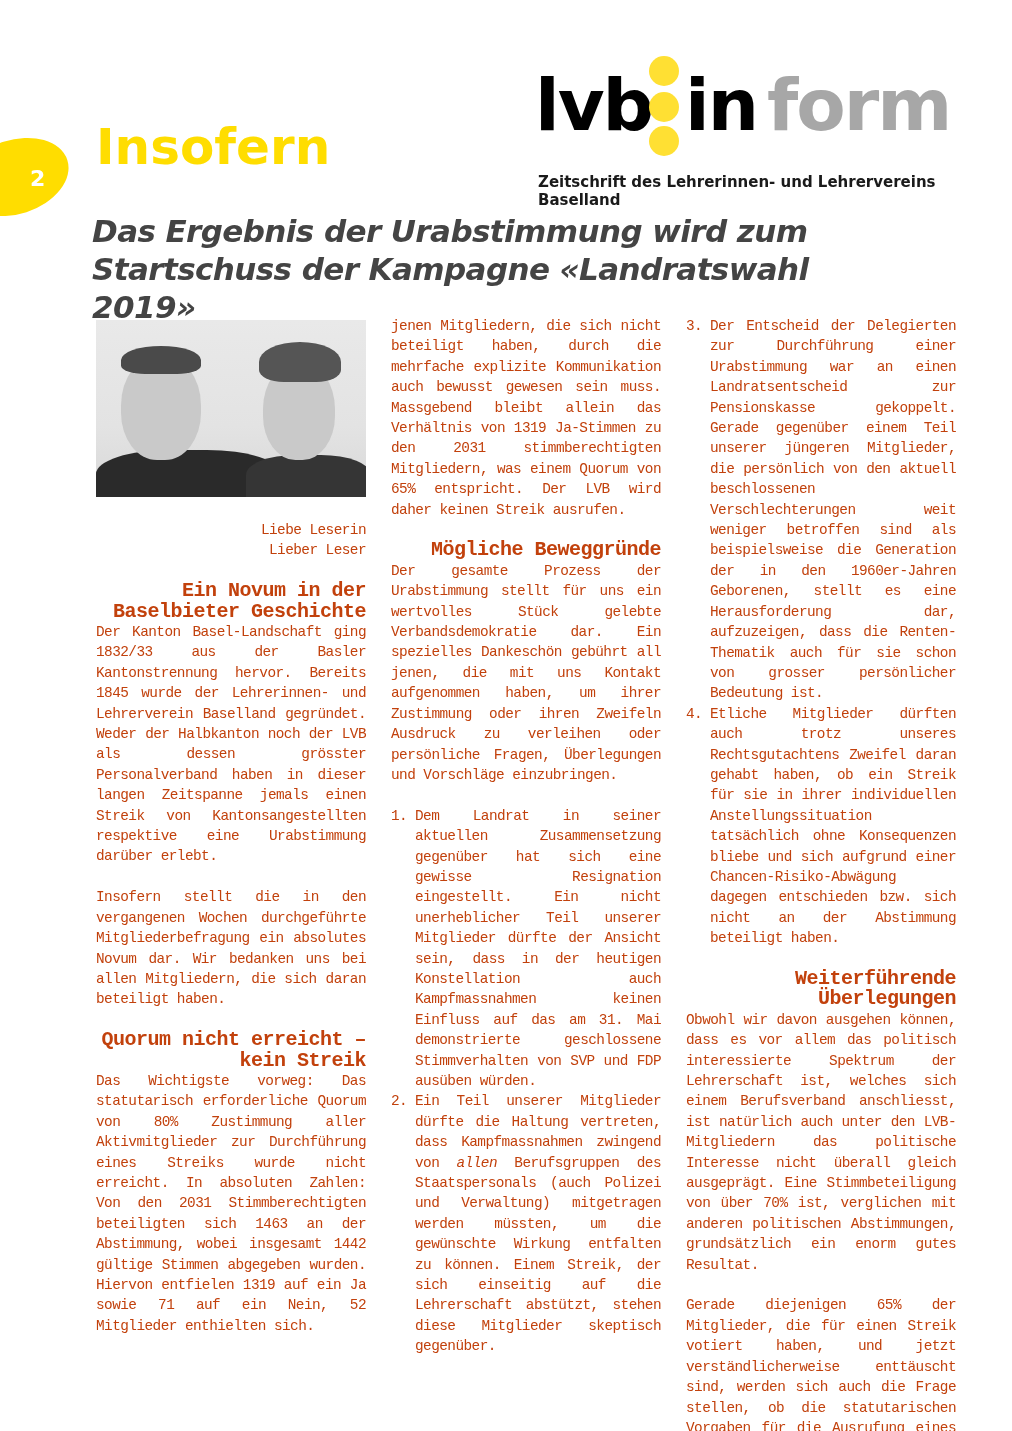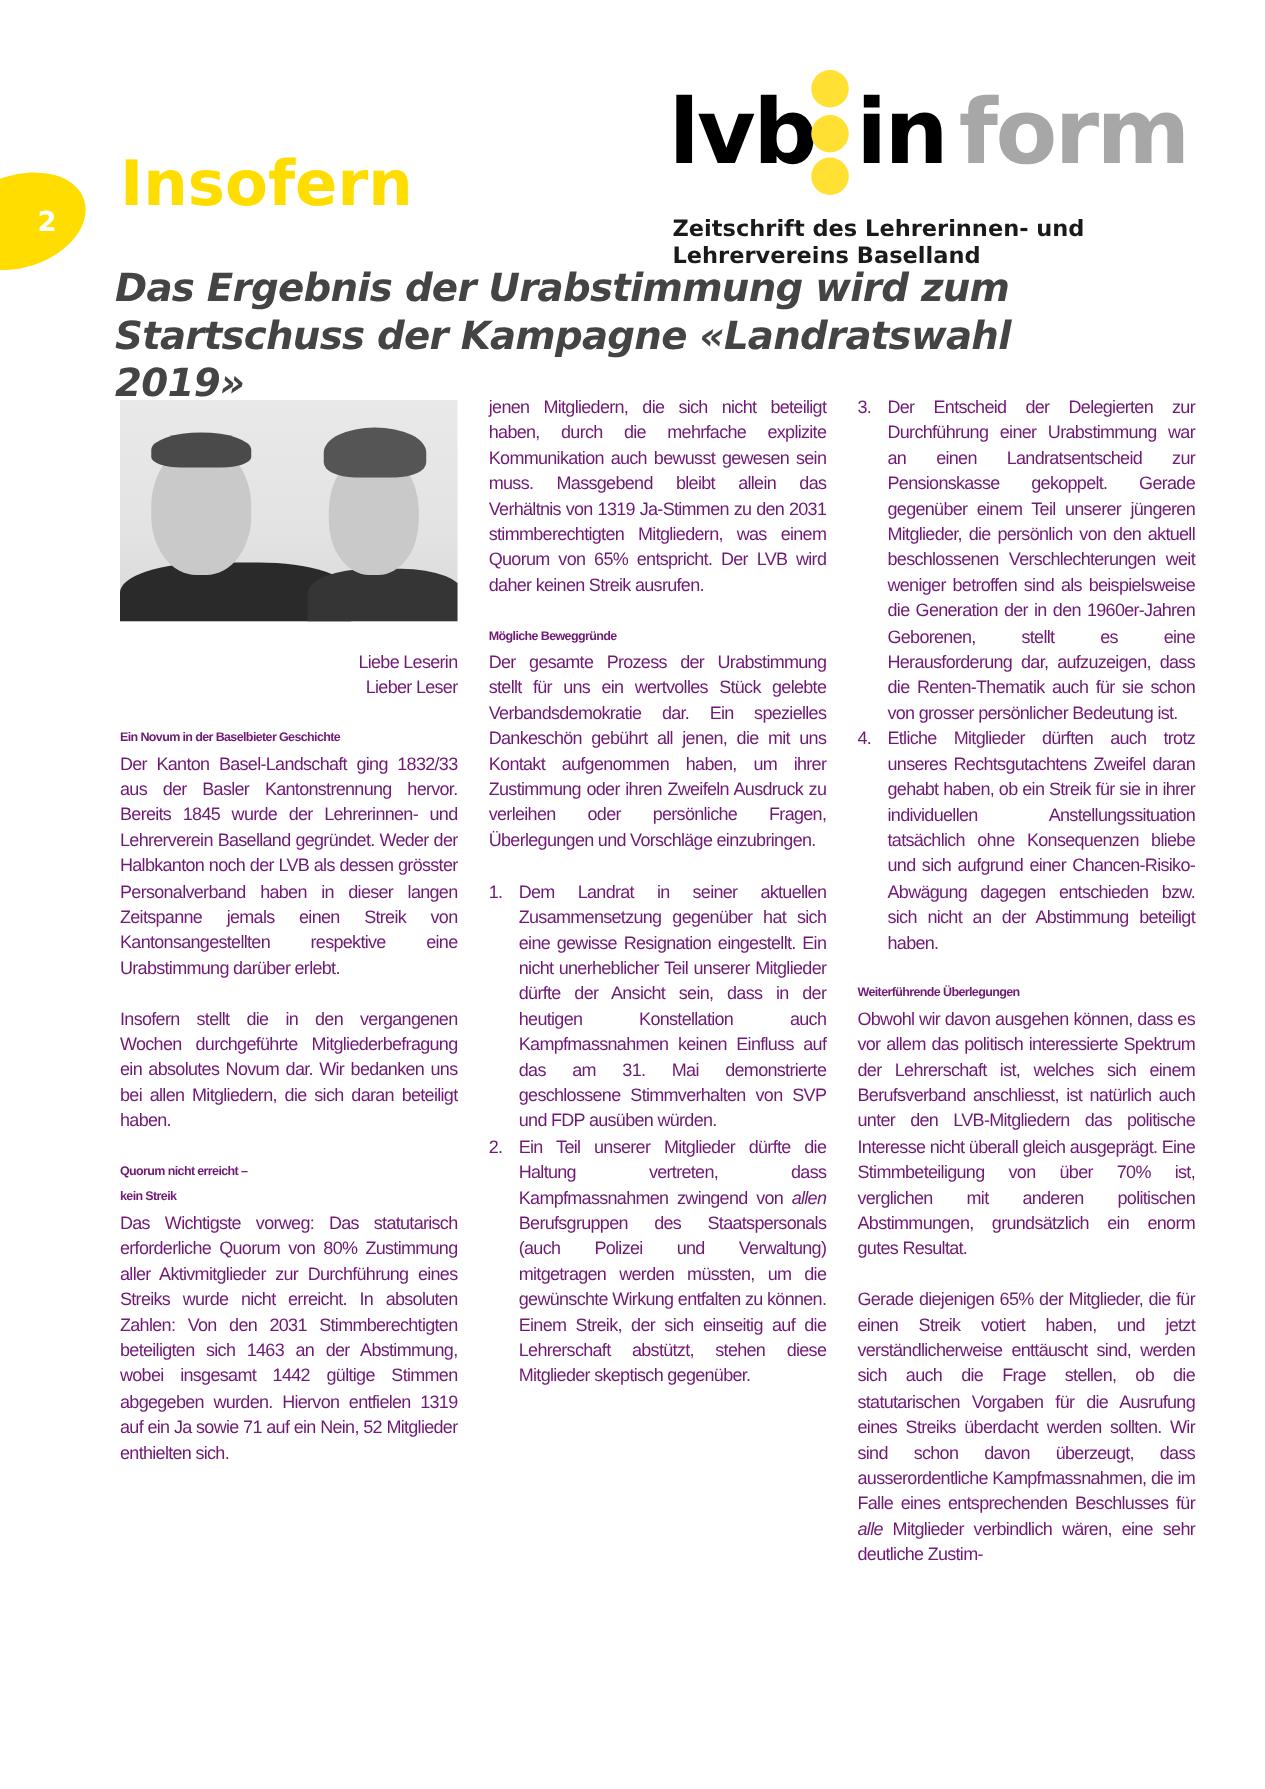--- a/index.html
+++ b/index.html
@@ -29,47 +29,47 @@
   .logo-lvb { left: 0; color: #000; }
   .logo-in { left: 150px; color: #000; }
   .logo-form { left: 232px; color: #a7a7a7; }
   .logo-dot { position: absolute; left: 114px; width: 30px; height: 30px; border-radius: 50%; background: #ffe033; }
   .logo-dot.d1 { top: -4px; }
   .logo-dot.d2 { top: 32px; }
   .logo-dot.d3 { top: 66px; }
 
   .tagline {
     position: absolute; left: 538px; top: 173px;
-    font-size: 18px; font-weight: bold; color: #1a1a1a;
+    font-size: 15px; font-weight: bold; color: #1a1a1a;
   }
 
   .headline {
     position: absolute; left: 92px; top: 212px; width: 820px;
     font-size: 31px; line-height: 38px; font-weight: bold; color: #444444;
     font-family: "DejaVu Sans", sans-serif; letter-spacing: -0.6px; font-style: italic;
   }
 
   .photo {
     position: absolute; left: 96px; top: 320px; width: 270px; height: 177px;
     background: linear-gradient(180deg, #e9e9e9 0%, #e3e3e3 60%, #d8d8d8 100%);
     overflow: hidden;
   }
   .person { position: absolute; }
   .p-head { position: absolute; border-radius: 48% 48% 45% 45%; background: #c9c9c9; }
   .p-hair { position: absolute; border-radius: 50% 50% 30% 30%; background: #4a4a4a; }
   .p-body { position: absolute; border-radius: 40% 40% 0 0; background: #2a2a2a; }
 
   .col {
     position: absolute; width: 270px;
-    font-size: 14.4px; line-height: 20.4px; color: #701a75; text-align: justify;
-    font-family: Liberation Sans, sans-serif; letter-spacing: -0.55px;
+    font-size: 14.4px; line-height: 20.4px; color: #c2410c; text-align: justify;
+    font-family: Liberation Mono, monospace; letter-spacing: -0.55px;
   }
   .col p { margin: 0; }
   .col .gap { height: 20.4px; }
-  .col h3 { font-size: 10px; line-height: 20.4px; font-weight: bold; text-align: left; letter-spacing: -0.5px; }
+  .col h3 { font-size: 20px; line-height: 20.4px; font-weight: bold; text-align: right; letter-spacing: -0.5px; }
   .col ol { list-style: none; }
   .col li { position: relative; padding-left: 24px; }
   .col li .num { position: absolute; left: 0; top: 0; }
   .col1 { left: 96px; top: 520px; }
   .col2 { left: 391px; top: 316px; }
   .col3 { left: 686px; top: 316px; }
   em { font-style: italic; }
 </style>
 </head>
 <body>

